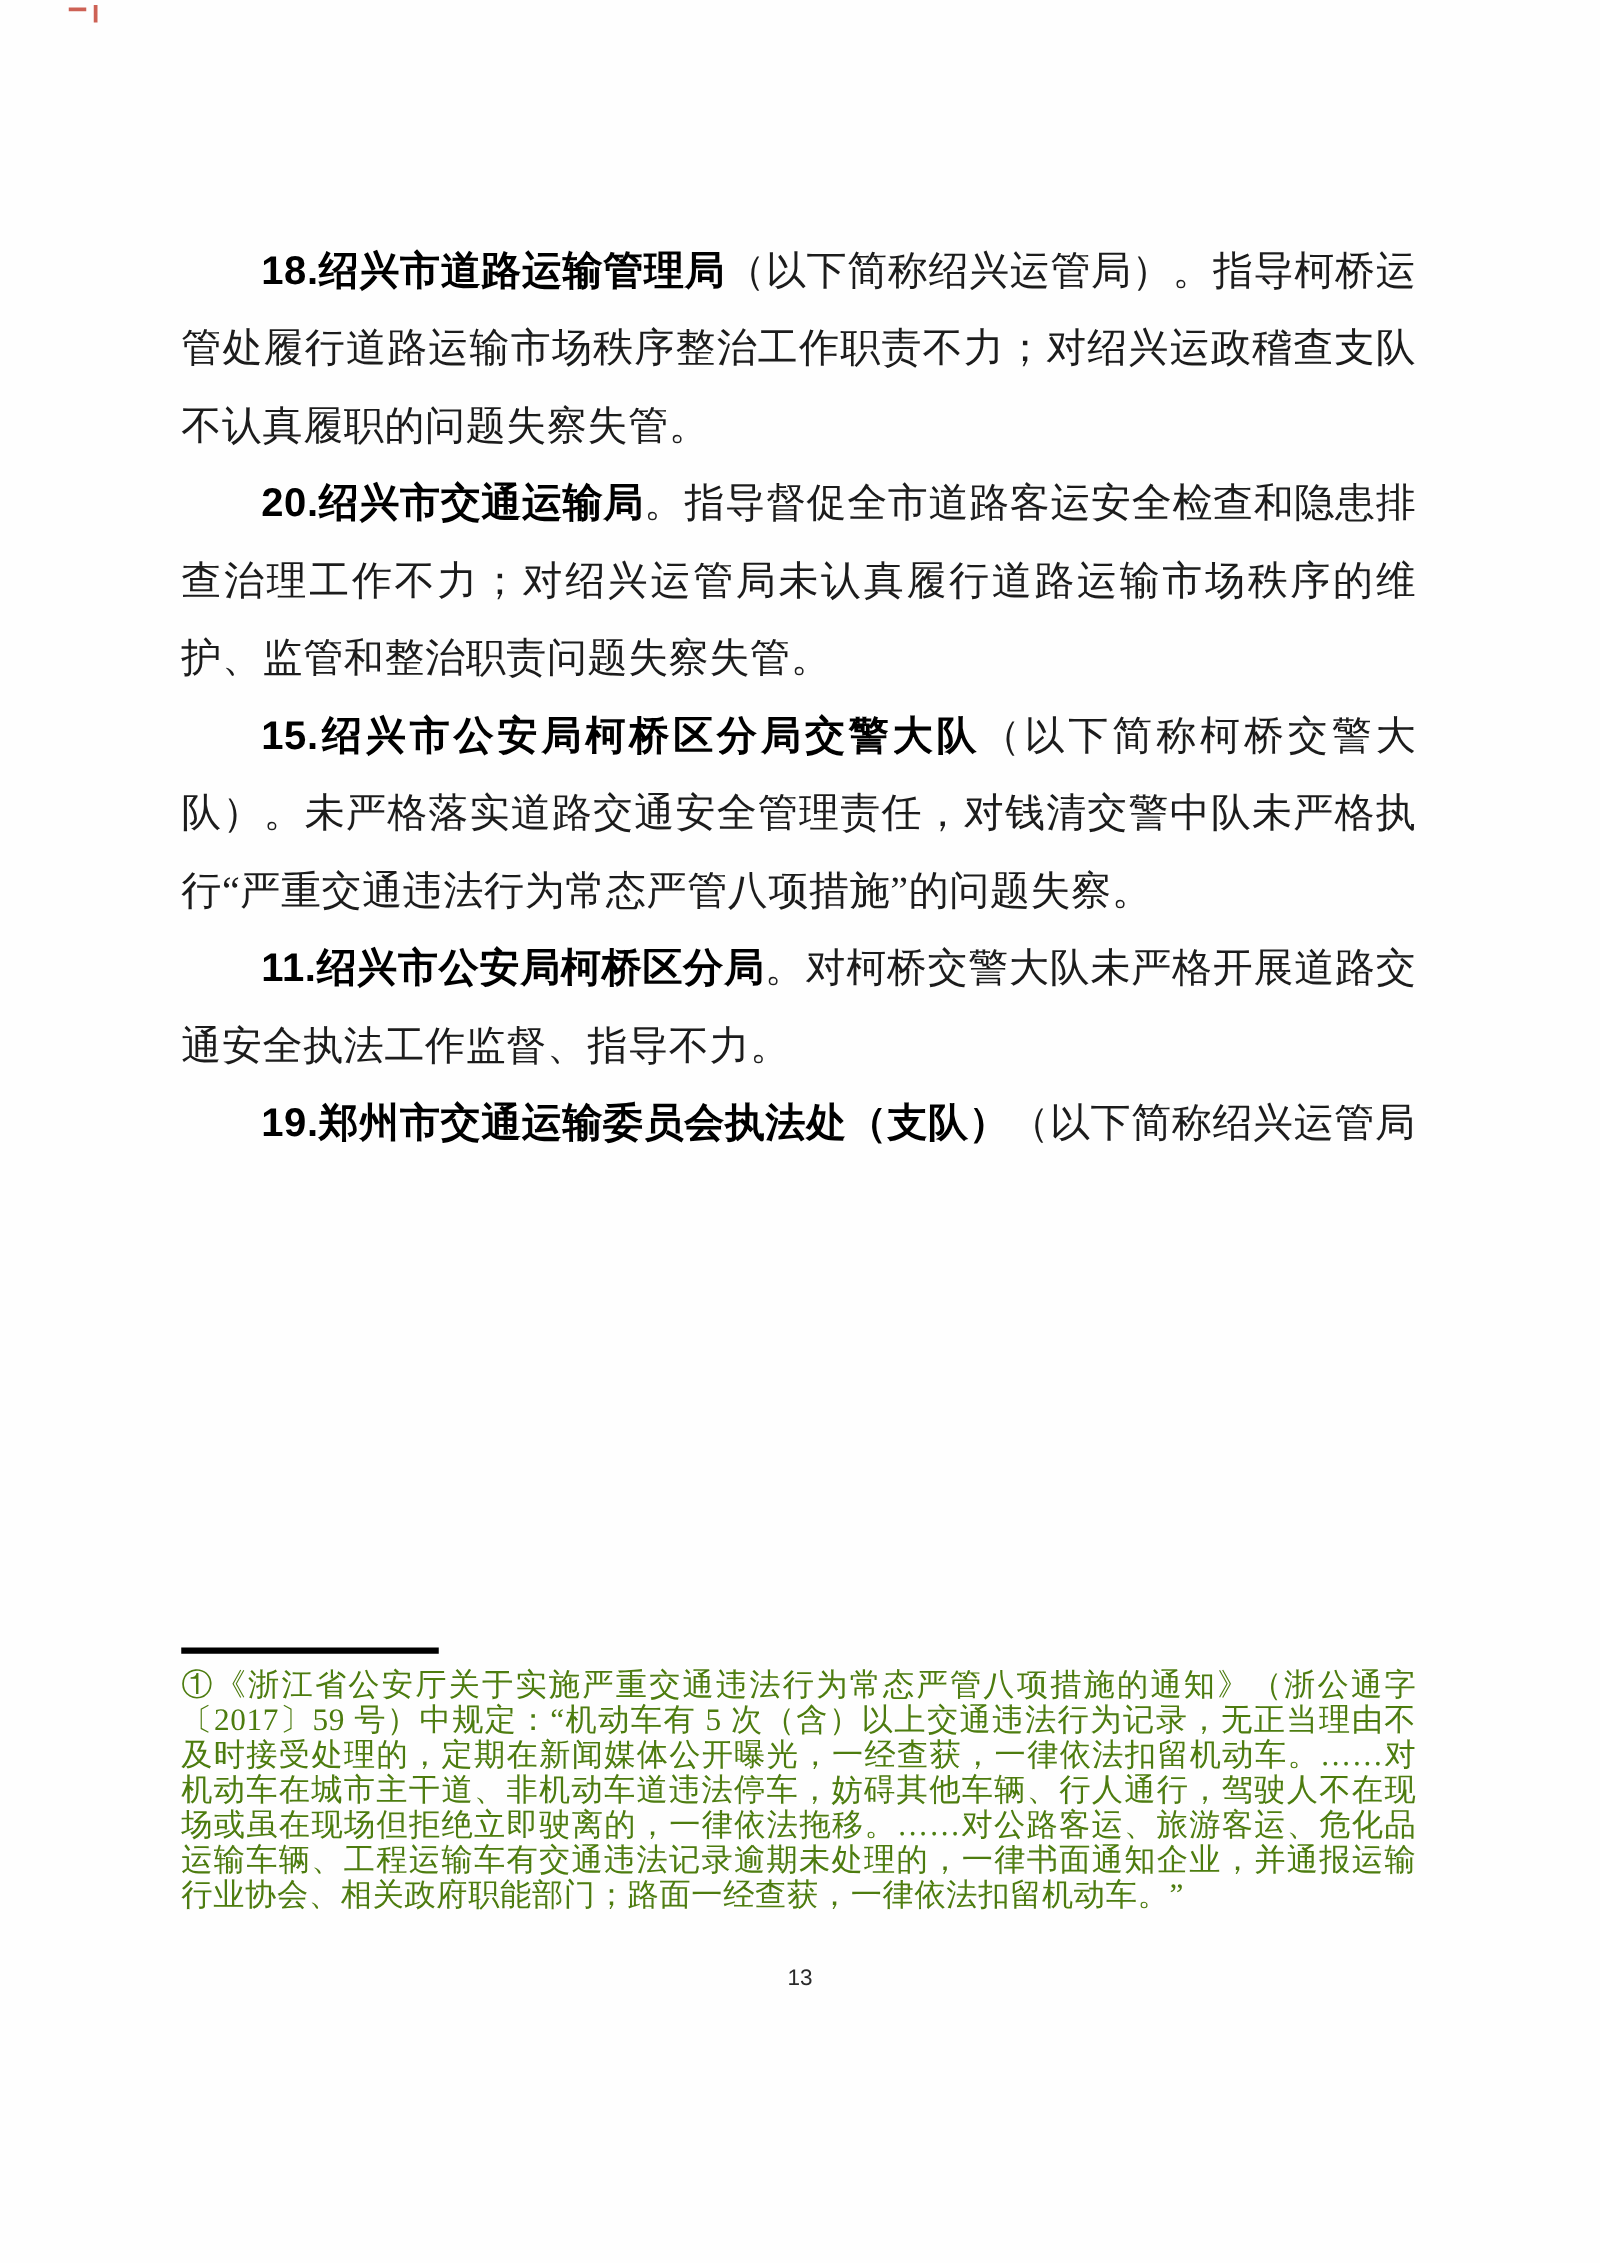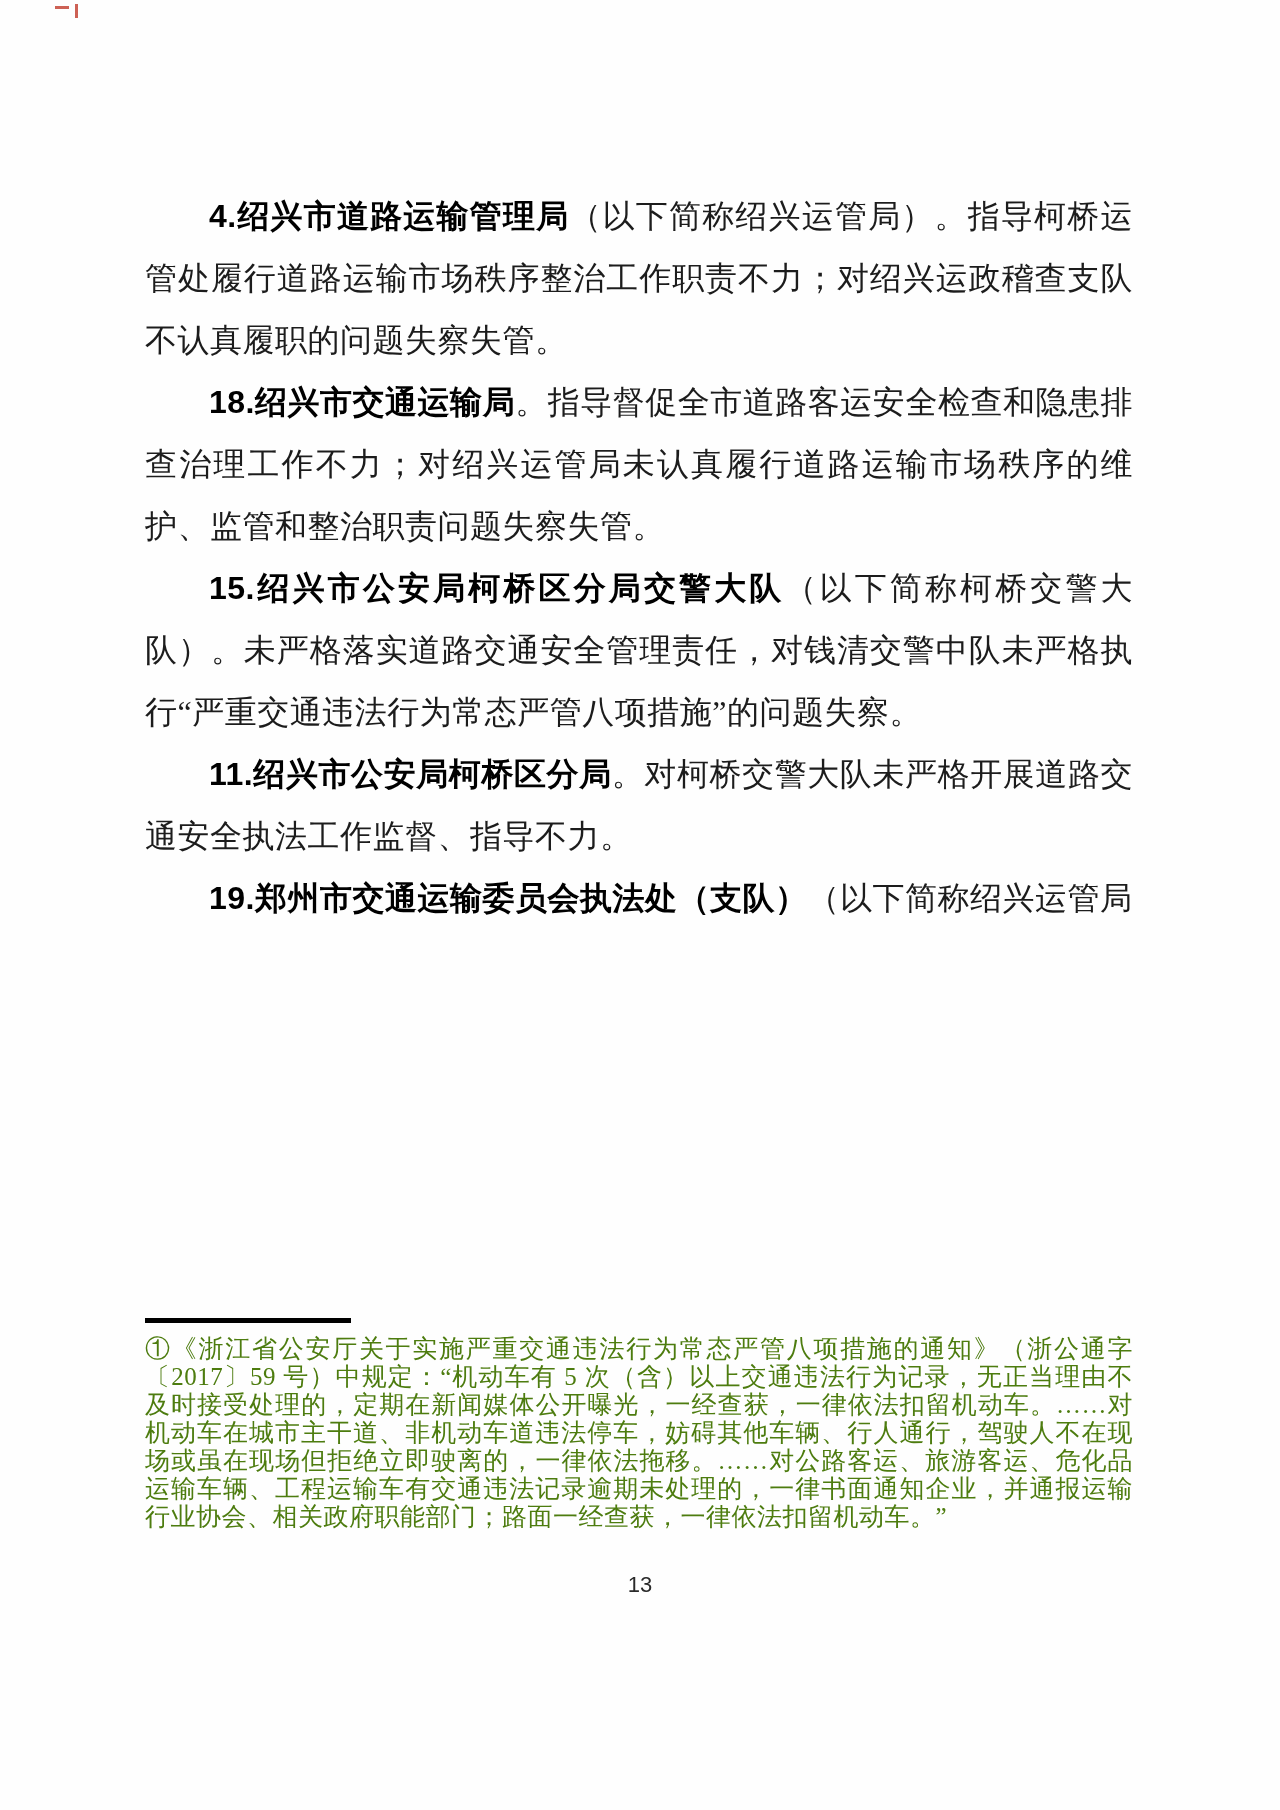--- a/index.html
+++ b/index.html
@@ -83,38 +83,38 @@
     letter-spacing: 0.5px;
     color: #4d7c0f;
   }
 
   .page-number {
     position: absolute;
     left: 0;
     top: 1572px;
     width: 100%;
     text-align: center;
-    font-size: 22px;
+    font-size: 18px;
     color: #2a2a2a;
     font-family: "Liberation Sans", "DejaVu Sans", sans-serif;
   }
 </style>
 </head>
 <body>
 
 <div class="page">
 
   <div class="scan-mark">
     <span class="stroke-a"></span>
     <span class="stroke-b"></span>
   </div>
 
   <main class="body-text" id="paragraph-container">
-      <p class="body-para"><span class="seg-bold">4.绍兴市道路运输管理局</span><span class="seg-normal">（以下简称绍兴运管局）。指导柯桥运管处履行道路运输市场秩序整治工作职责不力；对绍兴运政稽查支队不认真履职的问题失察失管。</span></p>
-      <p class="body-para"><span class="seg-bold">18.绍兴市交通运输局</span><span class="seg-normal">。指导督促全市道路客运安全检查和隐患排查治理工作不力；对绍兴运管局未认真履行道路运输市场秩序的维护、监管和整治职责问题失察失管。</span></p>
+      <p class="body-para"><span class="seg-bold">18.绍兴市道路运输管理局</span><span class="seg-normal">（以下简称绍兴运管局）。指导柯桥运管处履行道路运输市场秩序整治工作职责不力；对绍兴运政稽查支队不认真履职的问题失察失管。</span></p>
+      <p class="body-para"><span class="seg-bold">20.绍兴市交通运输局</span><span class="seg-normal">。指导督促全市道路客运安全检查和隐患排查治理工作不力；对绍兴运管局未认真履行道路运输市场秩序的维护、监管和整治职责问题失察失管。</span></p>
       <p class="body-para"><span class="seg-bold">15.绍兴市公安局柯桥区分局交警大队</span><span class="seg-normal">（以下简称柯桥交警大队）。未严格落实道路交通安全管理责任，对钱清交警中队未严格执行“严重交通违法行为常态严管八项措施”的问题失察。</span></p>
       <p class="body-para"><span class="seg-bold">11.绍兴市公安局柯桥区分局</span><span class="seg-normal">。对柯桥交警大队未严格开展道路交通安全执法工作监督、指导不力。</span></p>
       <p class="body-para"><span class="seg-bold">19.郑州市交通运输委员会执法处（支队）</span><span class="seg-normal">（以下简称绍兴运管局</span></p>
     </main>
 
   <footer class="footnote-area">
     <div class="footnote-rule"></div>
     <p class="footnote-text">①《浙江省公安厅关于实施严重交通违法行为常态严管八项措施的通知》（浙公通字〔2017〕59 号）中规定：“机动车有 5 次（含）以上交通违法行为记录，无正当理由不及时接受处理的，定期在新闻媒体公开曝光，一经查获，一律依法扣留机动车。……对机动车在城市主干道、非机动车道违法停车，妨碍其他车辆、行人通行，驾驶人不在现场或虽在现场但拒绝立即驶离的，一律依法拖移。……对公路客运、旅游客运、危化品运输车辆、工程运输车有交通违法记录逾期未处理的，一律书面通知企业，并通报运输行业协会、相关政府职能部门；路面一经查获，一律依法扣留机动车。”</p>
   </footer>
 

